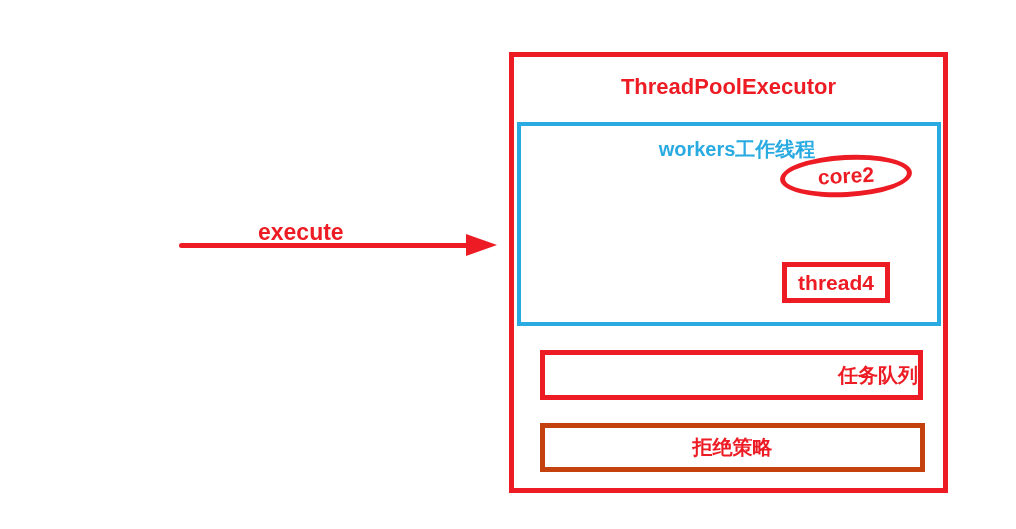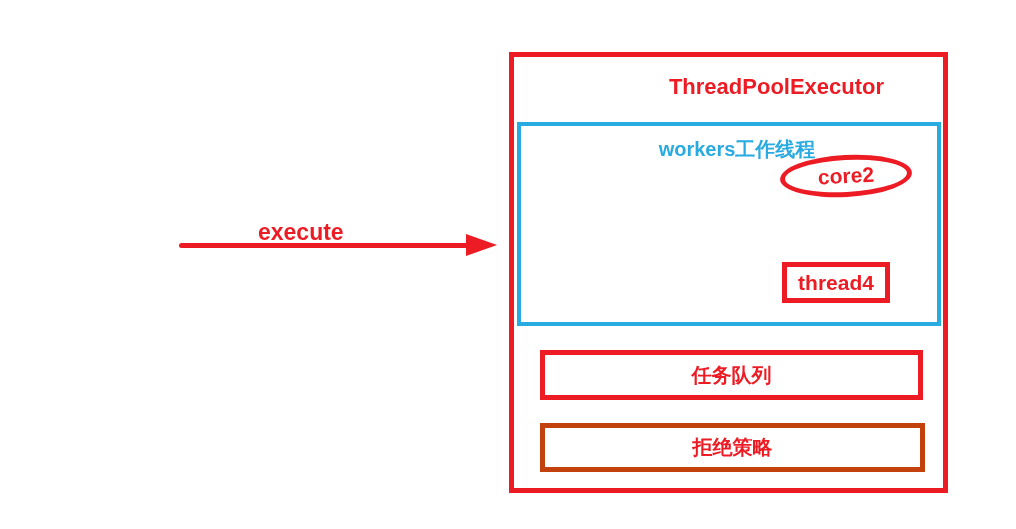--- a/index.html
+++ b/index.html
@@ -65,21 +65,20 @@
     border: 5px solid #ed1c24;
   }
   .executor-title {
     position: absolute;
     left: 509px; top: 74px;
     width: 439px;
     text-align: center;
     font-weight: bold;
     font-size: 22px;
     color: #ed1c24;
-    padding-left: 48px;
   }
   
   .workers-box {
     position: absolute;
     box-sizing: border-box;
     left: 517px; top: 122px;
     width: 424px; height: 204px;
     border: 4px solid #29abe2;
   }
   .workers-title {
@@ -106,20 +105,21 @@
     width: 108px; height: 41px;
     border: 5px solid #ed1c24;
     font-size: 21px;
   }
   
   .queue-box {
     left: 540px; top: 350px;
     width: 383px; height: 50px;
     border: 5px solid #ed1c24;
     font-size: 20px;
+    justify-content: flex-end;
   }
   .policy-box {
     left: 540px; top: 423px;
     width: 385px; height: 49px;
     border: 5px solid #c2410c;
     font-size: 20px;
   }
 </style>
 </head>
 <body>

